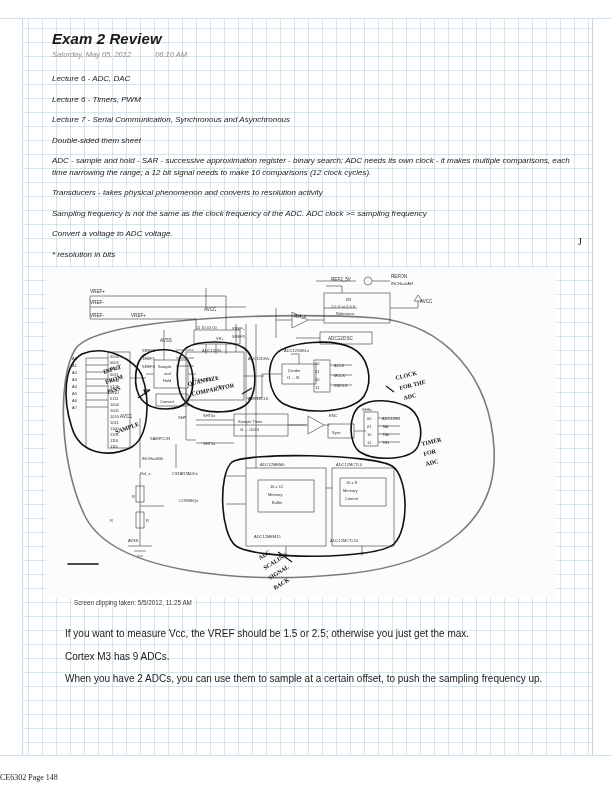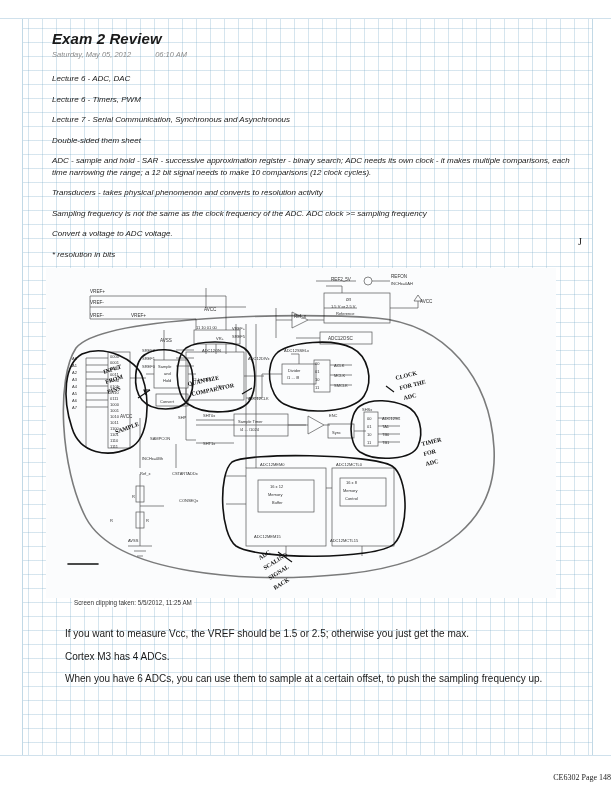--- a/index.html
+++ b/index.html
@@ -62,21 +62,21 @@
     border:0;
   }
   svg.diagram{position:absolute;left:0;top:0;}
   .ink{stroke:#111;fill:none;stroke-width:1.6;stroke-linecap:round;stroke-linejoin:round;}
   .ink-thin{stroke:#111;fill:none;stroke-width:1.1;}
   .pr{stroke:#555;fill:none;stroke-width:0.7;}
   .prt{font-size:4.6px;fill:#333;font-family:"Liberation Sans",sans-serif;}
   .prt-s{font-size:4px;fill:#333;font-family:"Liberation Sans",sans-serif;}
   .hand-s{font-size:6px;fill:#111;font-family:"Liberation Serif",serif;font-weight:bold;}
   .footer{
-    position:absolute;left:0;right:0;bottom:10px;text-align:right;
+    position:absolute;left:0;right:0;bottom:10px;text-align:left;
     font-size:8px;color:#222;font-family:"Liberation Serif",serif;
   }
   .stray{
     position:absolute;font-size:10px;color:#222;font-family:"Liberation Serif",serif;
   }
   .bottom-text{
     position:absolute;left:52px;top:628px;width:500px;
     font-size:10px;line-height:11.5px;color:#1a1a1a;margin-left:13px;
   }
   .bottom-text p{margin:0 0 11px 0;}
@@ -395,18 +395,18 @@
         <text class="hand-s" x="219" y="302" transform="rotate(-32 219 302)">SCALING</text>
         <text class="hand-s" x="224" y="312" transform="rotate(-32 224 312)">SIGNAL</text>
         <text class="hand-s" x="229" y="322" transform="rotate(-32 229 322)">BACK</text>
       </g>
     </svg>
     <div class="clip-caption">Screen clipping taken: 5/5/2012, 11:25 AM</div>
   </div>
 
   <div class="bottom-text">
     <p>If you want to measure Vcc, the VREF should be 1.5 or 2.5; otherwise you just get the max.</p>
-    <p>Cortex M3 has 4 ADCs.</p>
-    <p>When you have 6 ADCs, you can use them to sample at a certain offset, to push the sampling frequency up.</p>
+    <p>Cortex M3 has 9 ADCs.</p>
+    <p>When you have 2 ADCs, you can use them to sample at a certain offset, to push the sampling frequency up.</p>
   </div>
 
   <div class="footer">CE6302 Page 148</div>
 </div>
 
 </body></html>

